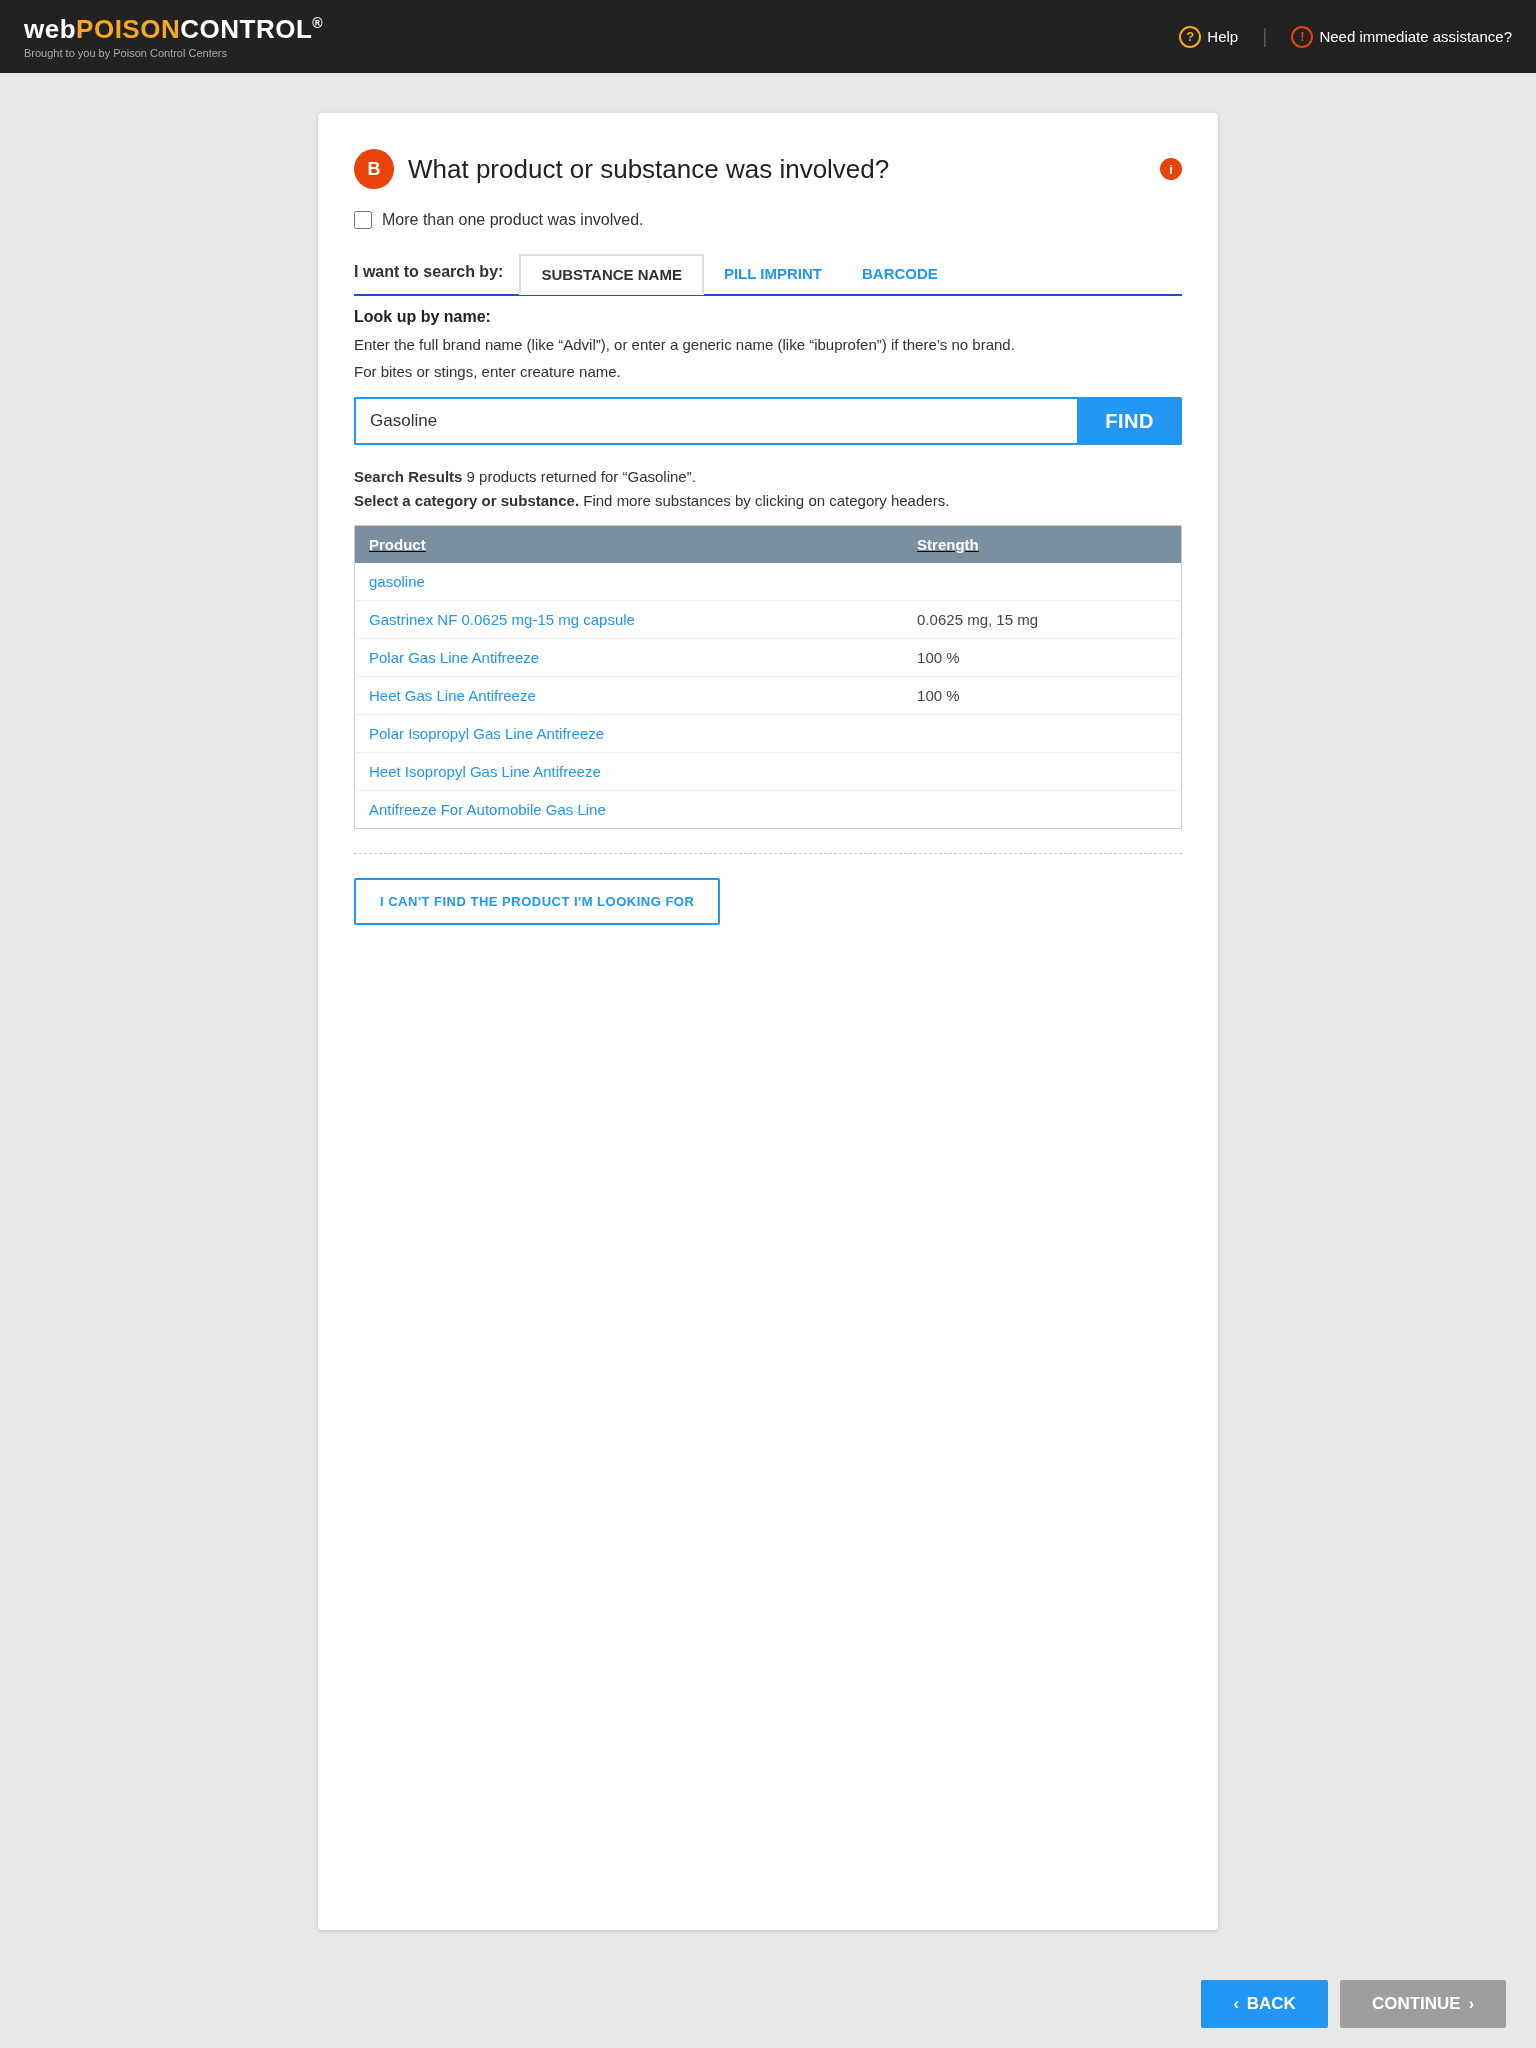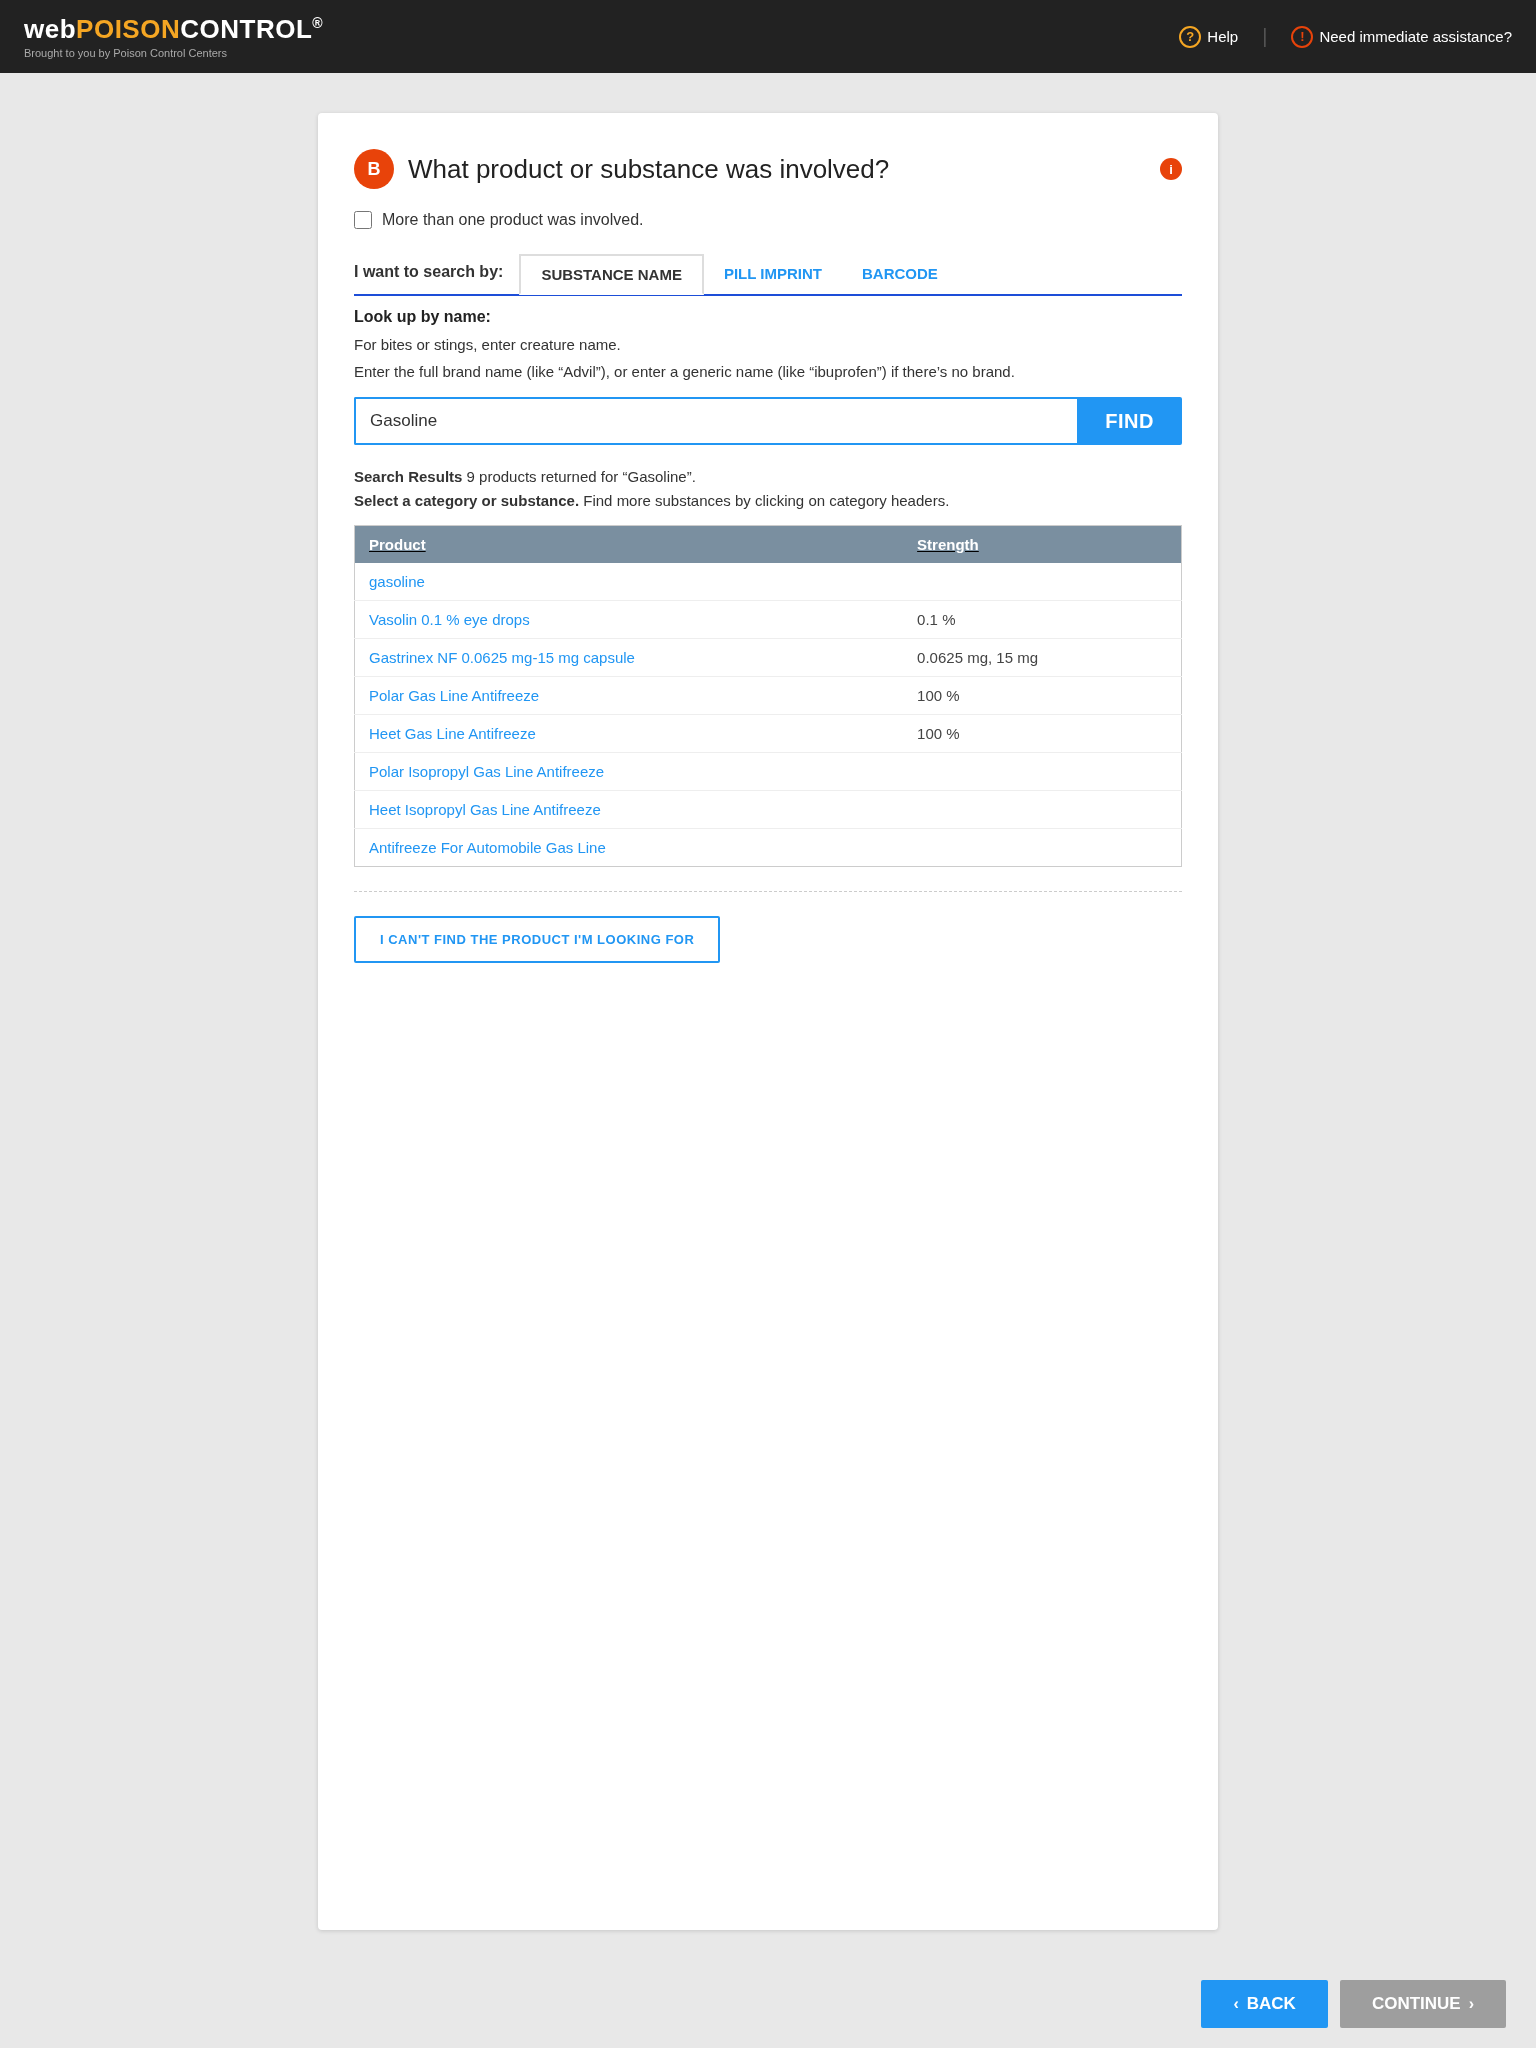--- a/index.html
+++ b/index.html
@@ -372,22 +372,22 @@
     <div class="tabs-row">
       <div class="tab-search-label">I want to search by:</div>
       <div class="tab active">SUBSTANCE NAME</div>
       <div class="tab inactive">PILL IMPRINT</div>
       <div class="tab inactive">BARCODE</div>
     </div>
 
     
     <div class="lookup-section">
       <div class="lookup-title">Look up by name:</div>
+      <div class="lookup-desc">Enter the full brand name (like “Advil”), or enter a generic name (like “ibuprofen”) if there’s no brand.</div>
       <div class="lookup-desc">For bites or stings, enter creature name.</div>
-      <div class="lookup-desc">Enter the full brand name (like “Advil”), or enter a generic name (like “ibuprofen”) if there’s no brand.</div>
       <div class="search-row">
         <input class="search-input" type="text" value="Gasoline" style="">
         <button class="find-button">FIND</button>
       </div>
     </div>
 
     
     <div class="search-results-header">
       <strong>Search Results</strong>
       <span>9 products returned for “Gasoline”.</span><br>
@@ -402,24 +402,20 @@
           <th>Product</th>
           <th>Strength</th>
         </tr>
       </thead>
       <tbody id="results-tbody">
       <tr>
             <td class="product-link">gasoline</td>
             <td class="strength"></td>
           </tr>
           <tr>
-            <td class="product-link">Vasolin 0.1 % eye drops</td>
-            <td class="strength">0.1 %</td>
-          </tr>
-          <tr>
             <td class="product-link">Gastrinex NF 0.0625 mg-15 mg capsule</td>
             <td class="strength">0.0625 mg, 15 mg</td>
           </tr>
           <tr>
             <td class="product-link">Polar Gas Line Antifreeze</td>
             <td class="strength">100 %</td>
           </tr>
           <tr>
             <td class="product-link">Heet Gas Line Antifreeze</td>
             <td class="strength">100 %</td>

